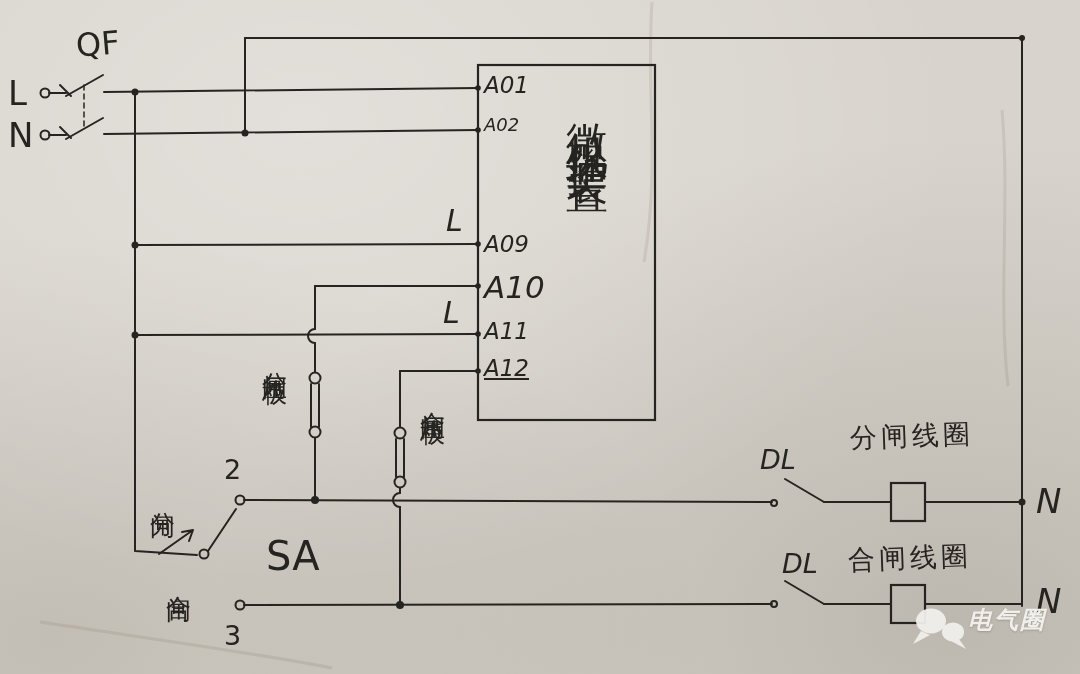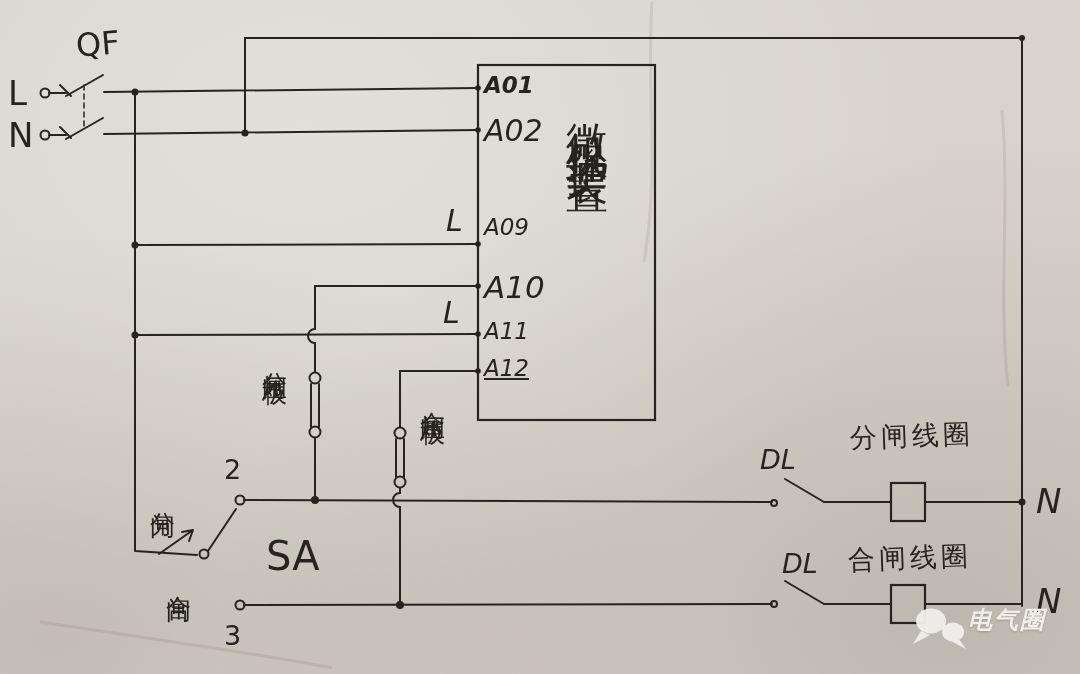--- a/index.html
+++ b/index.html
@@ -135,23 +135,23 @@
       <path d="M921 631 L913 644 L930 635 Z"></path>
       <ellipse cx="953" cy="632" rx="11" ry="9.5"></ellipse>
       <path d="M959 639 L966 649 L951 641 Z"></path>
     </g>
   </svg>
 
   <div class="lbl" style="left:8px;top:76px;font-size:34px;">L</div>
   <div class="lbl" style="left:8px;top:118px;font-size:34px;">N</div>
   <div class="lbl" style="left:76px;top:28px;font-size:32px;transform:rotate(-5deg);">QF</div>
 
-  <div class="lbl it" style="left:484px;top:74px;font-size:23px;font-weight:bold;">A01</div>
-  <div class="lbl it" style="left:484px;top:116px;font-size:30px;">A02</div>
-  <div class="lbl it" style="left:484px;top:216px;font-size:23px;">A09</div>
+  <div class="lbl it" style="left:484px;top:74px;font-size:23px;">A01</div>
+  <div class="lbl it" style="left:484px;top:116px;font-size:18px;">A02</div>
+  <div class="lbl it" style="left:484px;top:233px;font-size:23px;">A09</div>
   <div class="lbl it" style="left:484px;top:272px;font-size:31px;">A10</div>
   <div class="lbl it" style="left:484px;top:320px;font-size:23px;font-style:italic;">A11</div>
   <div class="lbl it" style="left:484px;top:357px;font-size:23px;text-decoration:underline;">A12</div>
 
   <div class="lbl it" style="left:446px;top:206px;font-size:30px;">L</div>
   <div class="lbl it" style="left:443px;top:298px;font-size:30px;">L</div>
 
   <div class="lbl v" style="left:566px;top:90px;font-size:42px;letter-spacing:10px;">微机保护装置</div>
 
   <div class="lbl v" style="left:262px;top:352px;font-size:25px;letter-spacing:3px;">分闸压板</div>

